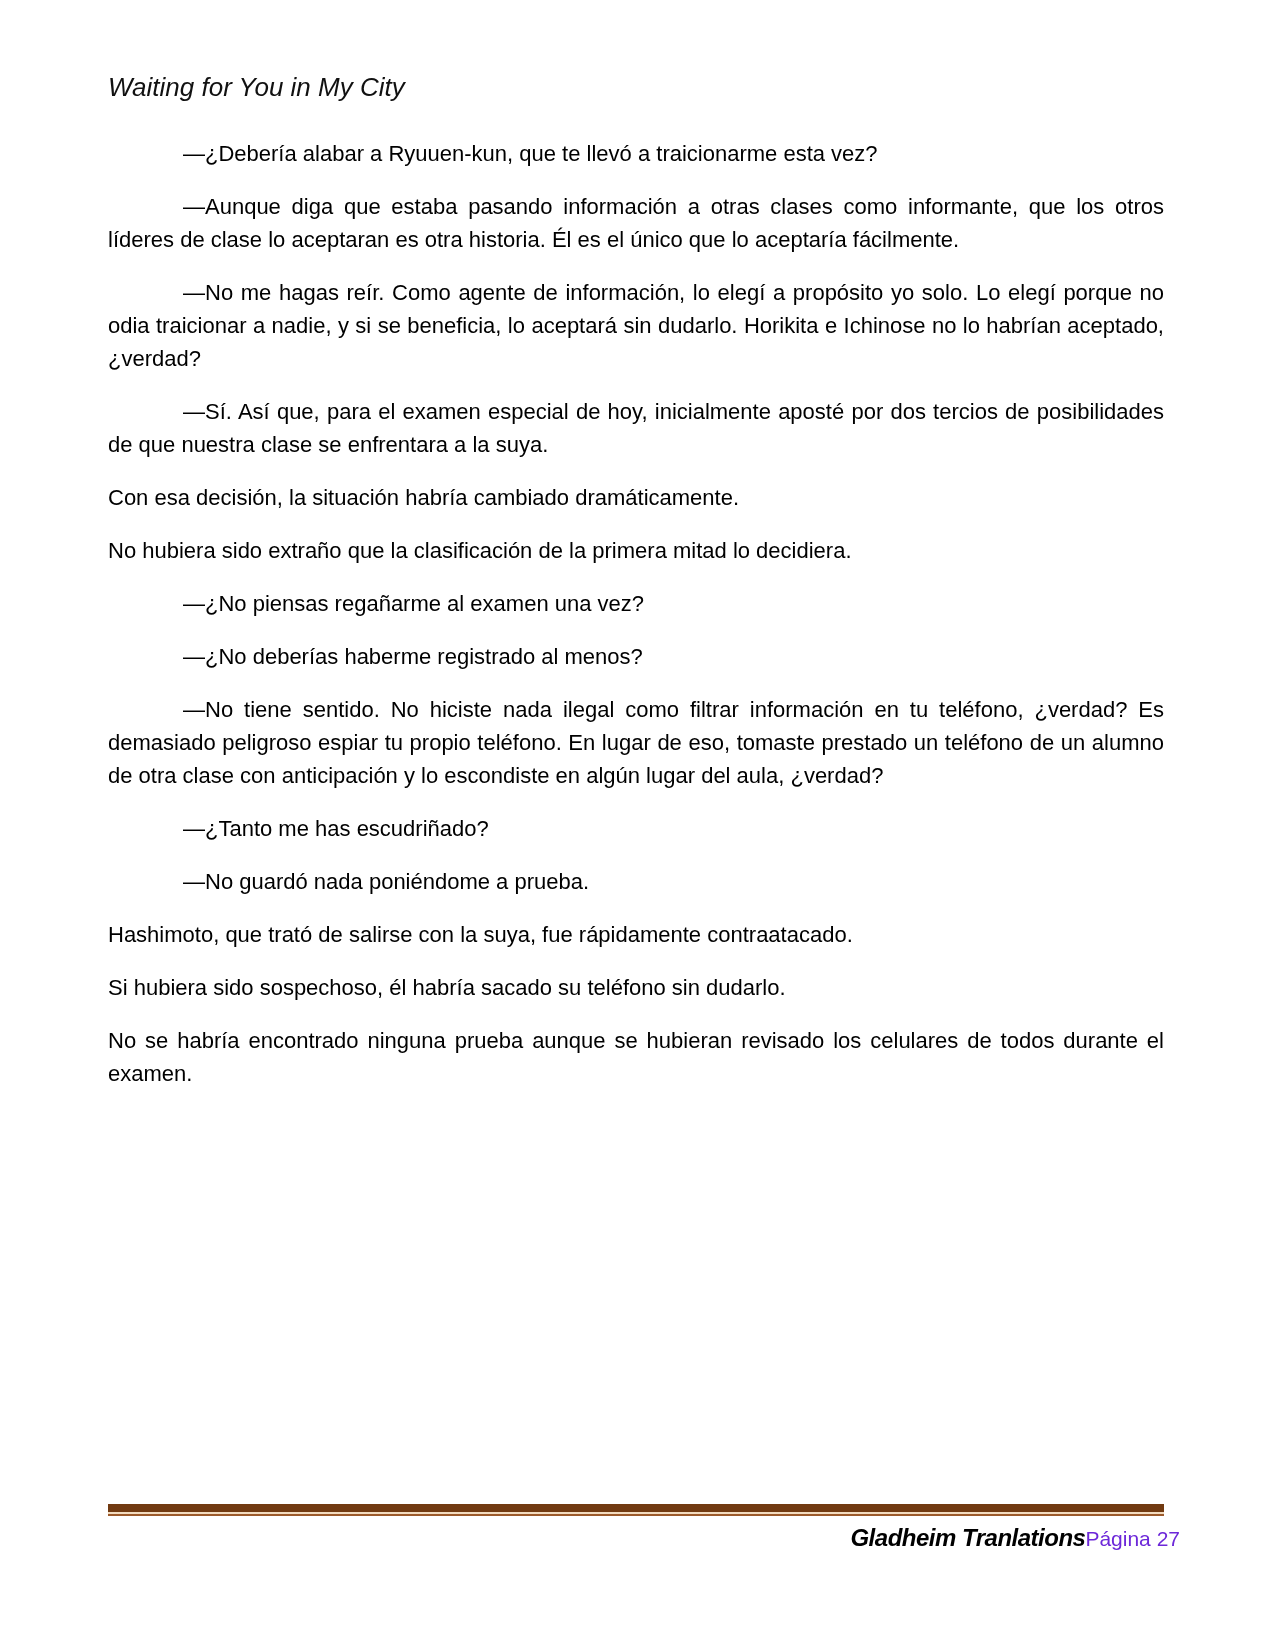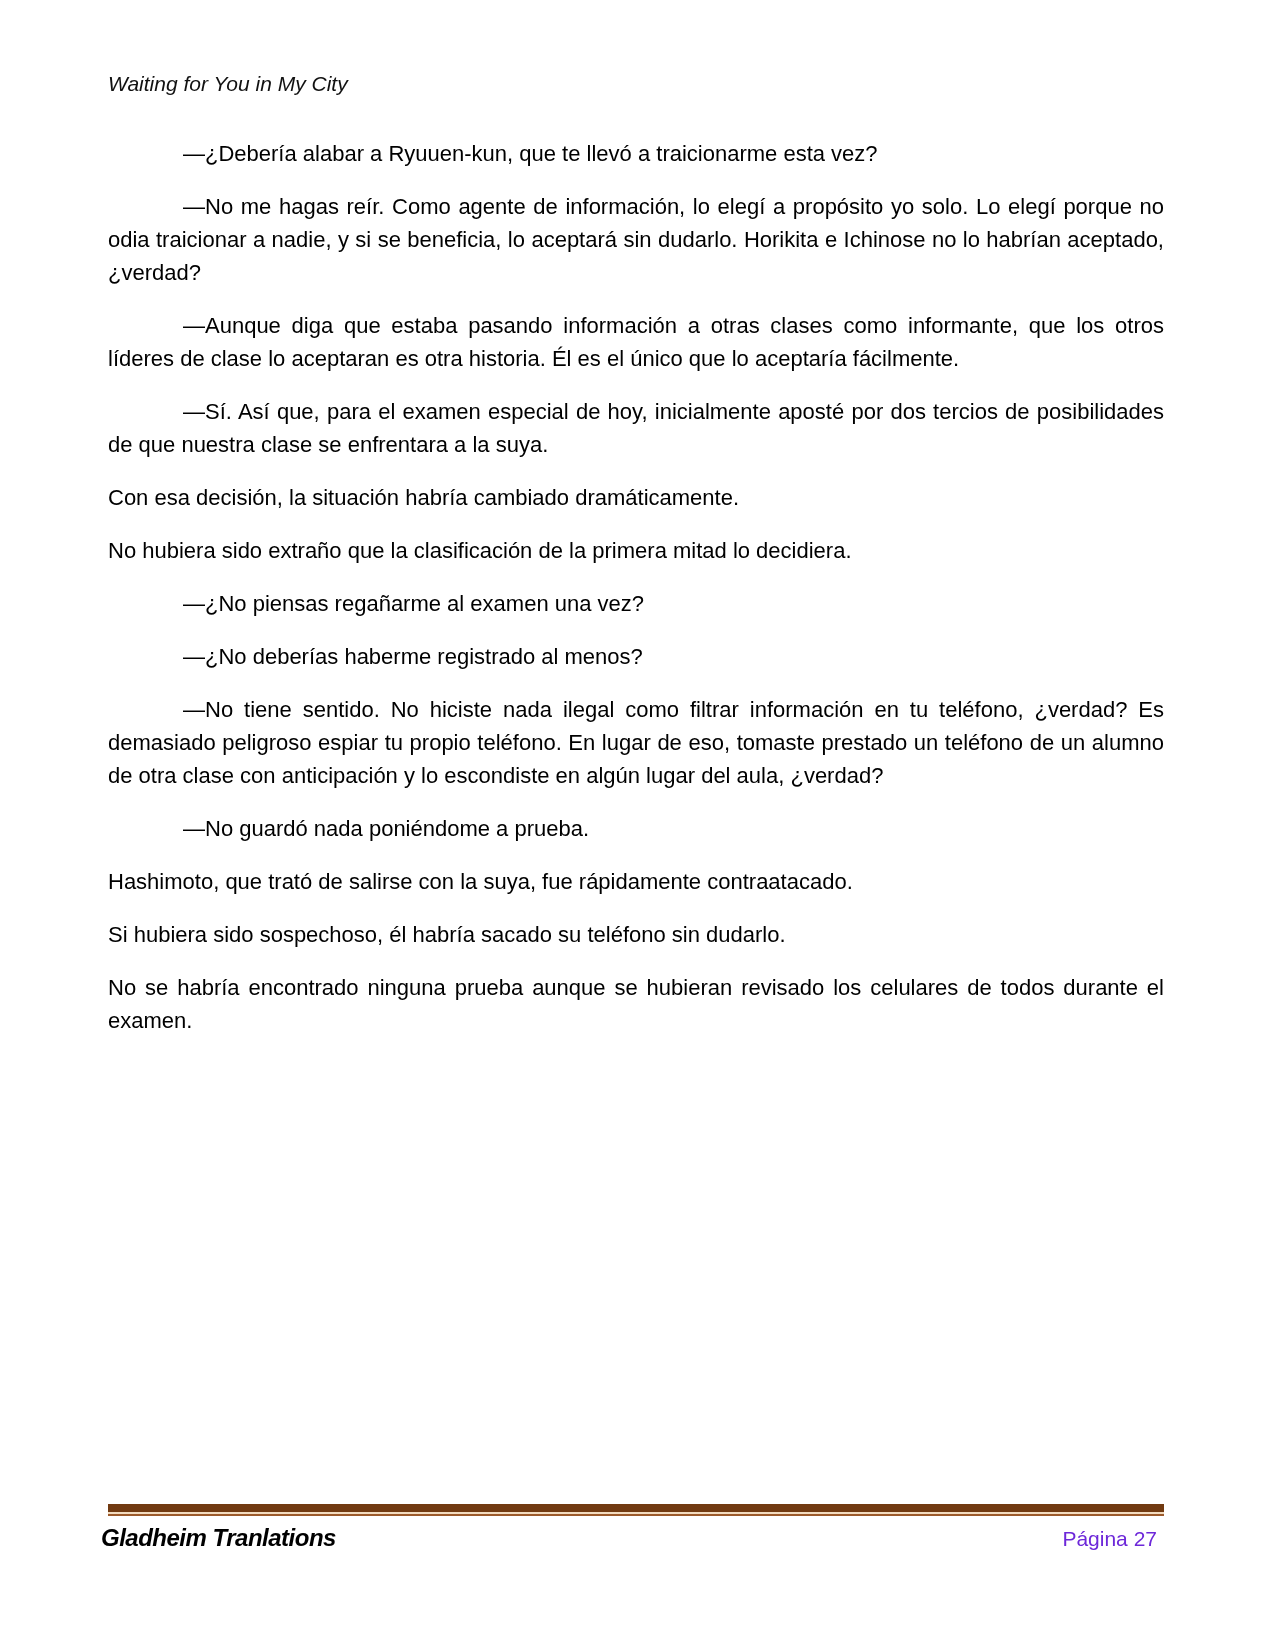--- a/index.html
+++ b/index.html
@@ -14,21 +14,21 @@
     background: #ffffff;
     font-family: "Liberation Sans", sans-serif;
     color: #000000;
     overflow: hidden;
   }
   .running-header {
     position: absolute;
     top: 72px;
     left: 108px;
     width: 1056px;
-    font-size: 21px;
+    font-size: 26px;
     font-style: italic;
     color: #111111;
   }
   .doc-body {
     position: absolute;
     top: 137px;
     left: 108px;
     width: 1056px;
     font-size: 22px;
     line-height: 33px;
@@ -45,24 +45,24 @@
     top: 1504px;
     left: 108px;
     width: 1056px;
   }
   .footer-rule .bar-thick { height: 8px; }
   .footer-rule .bar-light { height: 2px; }
   .footer-rule .bar-thin  { height: 2px; }
   .footer-row {
     position: absolute;
     top: 1524px;
-    left: 101px;
+    left: 124px;
     width: 1056px;
     display: flex;
-    justify-content: space-between;
+    justify-content: flex-end;
     align-items: baseline;
   }
   .brand {
     font-size: 24px;
     font-weight: bold;
     font-style: italic;
     letter-spacing: -0.5px;
     color: #000000;
   }
   .page-label {
@@ -74,28 +74,29 @@
 </head>
 <body>
 
 <div class="page">
 
   <div class="running-header">Waiting for You in My City</div>
 
   <div class="doc-body">
 
   <p class="indented">—¿Debería alabar a Ryuuen-kun, que te llevó a traicionarme esta vez?</p>
+      <p class="indented">—Aunque diga que estaba pasando información a otras clases como informante, que los otros líderes de clase lo aceptaran es otra historia. Él es el único que lo aceptaría fácilmente.</p>
       <p class="indented">—No me hagas reír. Como agente de información, lo elegí a propósito yo solo. Lo elegí porque no odia traicionar a nadie, y si se beneficia, lo aceptará sin dudarlo. Horikita e Ichinose no lo habrían aceptado, ¿verdad?</p>
-      <p class="indented">—Aunque diga que estaba pasando información a otras clases como informante, que los otros líderes de clase lo aceptaran es otra historia. Él es el único que lo aceptaría fácilmente.</p>
       <p class="indented">—Sí. Así que, para el examen especial de hoy, inicialmente aposté por dos tercios de posibilidades de que nuestra clase se enfrentara a la suya.</p>
       <p>Con esa decisión, la situación habría cambiado dramáticamente.</p>
       <p>No hubiera sido extraño que la clasificación de la primera mitad lo decidiera.</p>
       <p class="indented">—¿No piensas regañarme al examen una vez?</p>
       <p class="indented">—¿No deberías haberme registrado al menos?</p>
       <p class="indented">—No tiene sentido. No hiciste nada ilegal como filtrar información en tu teléfono, ¿verdad? Es demasiado peligroso espiar tu propio teléfono. En lugar de eso, tomaste prestado un teléfono de un alumno de otra clase con anticipación y lo escondiste en algún lugar del aula, ¿verdad?</p>
+      <p class="indented">—¿Tanto me has escudriñado?</p>
       <p class="indented">—No guardó nada poniéndome a prueba.</p>
       <p>Hashimoto, que trató de salirse con la suya, fue rápidamente contraatacado.</p>
       <p>Si hubiera sido sospechoso, él habría sacado su teléfono sin dudarlo.</p>
       <p>No se habría encontrado ninguna prueba aunque se hubieran revisado los celulares de todos durante el examen.</p>
     </div>
 
   <div class="footer-rule">
     <div class="bar-thick" style="background: rgb(113, 58, 17);"></div>
     <div class="bar-light" style="background: rgb(243, 220, 192);"></div>
     <div class="bar-thin" style="background: rgb(156, 90, 43);"></div>

